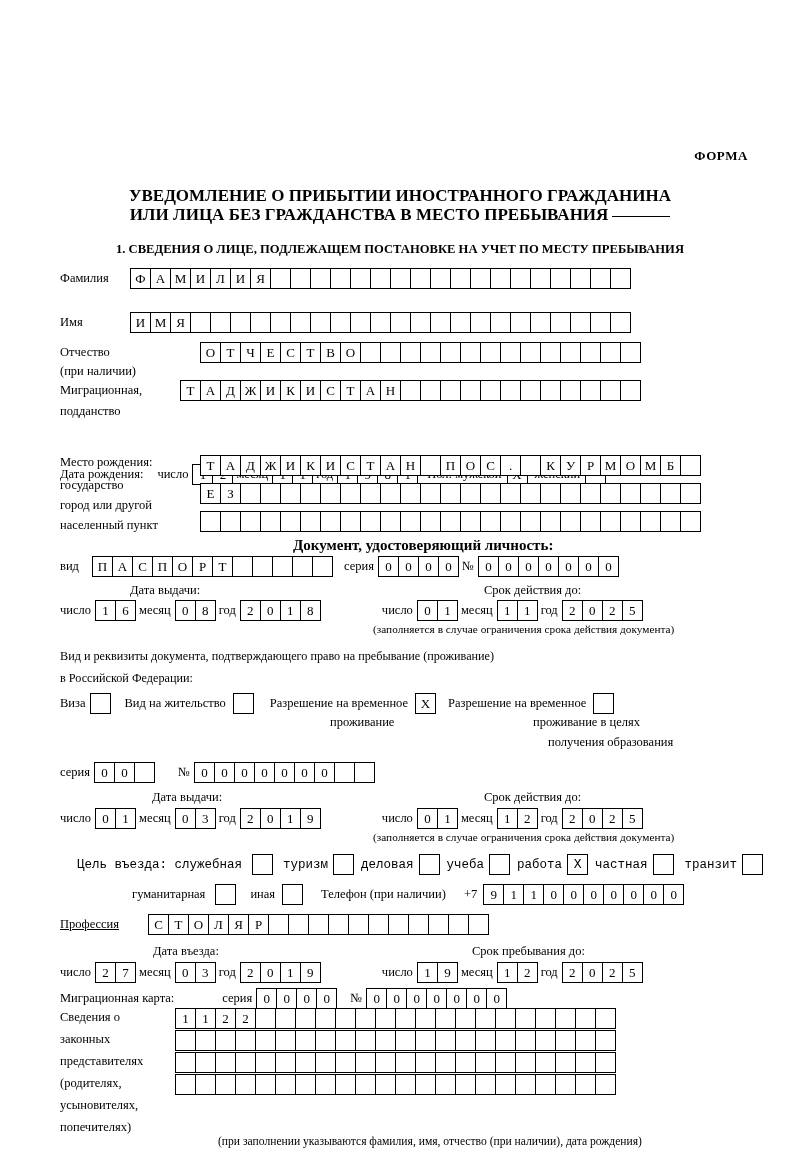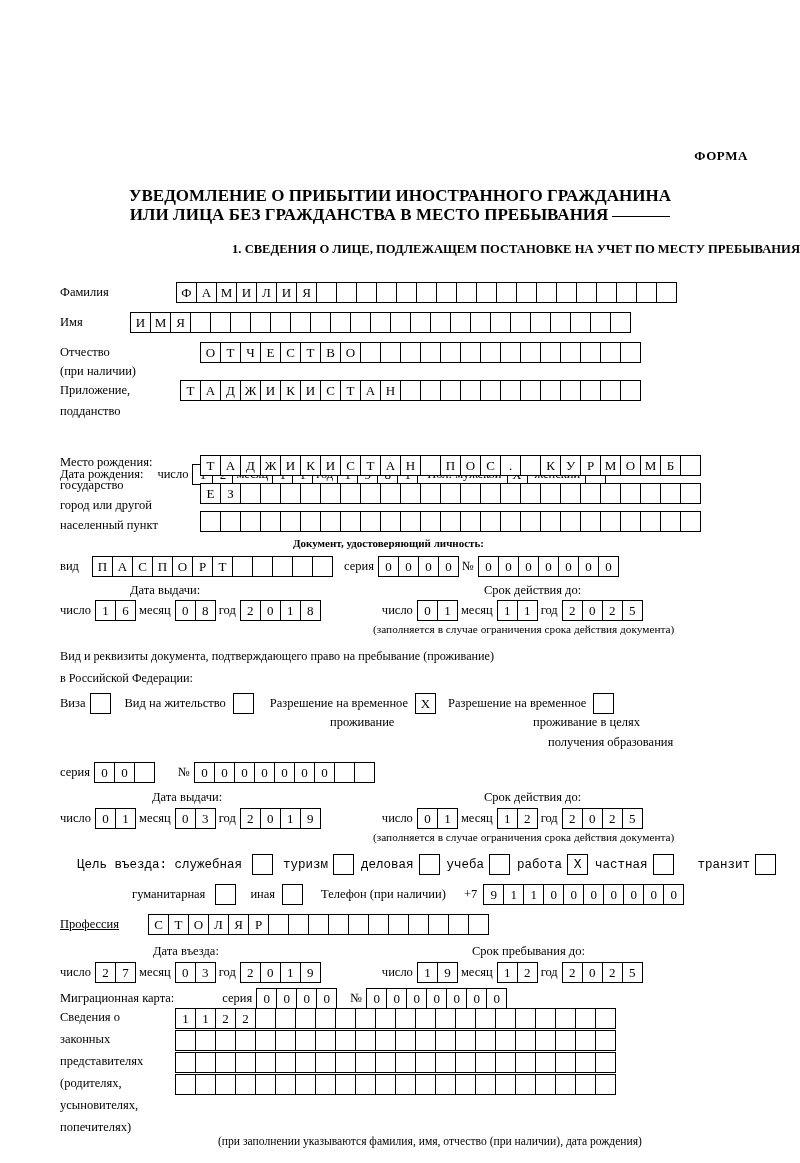--- a/index.html
+++ b/index.html
@@ -57,21 +57,21 @@
     width: 58px;
     border-bottom: 1px solid #000;
     vertical-align: 3px;
     margin-left: 4px;
   }
   .section-title {
     position: absolute;
     top: 242px;
     left: 0;
     width: 800px;
-    text-align: right;
+    text-align: center;
     font-size: 12.6px;
     font-weight: bold;
   }
   
   .row {
     position: absolute;
     display: flex;
     align-items: center;
     font-size: 12.5px;
     white-space: nowrap;
@@ -119,21 +119,21 @@
 
   <div class="doc-title">
     <div>УВЕДОМЛЕНИЕ О ПРИБЫТИИ ИНОСТРАННОГО ГРАЖДАНИНА</div>
     <div>
       <span class="line2">ИЛИ ЛИЦА БЕЗ ГРАЖДАНСТВА В МЕСТО ПРЕБЫВАНИЯ</span><span class="title-underline"></span>
     </div>
   </div>
 
   <div class="section-title">1. СВЕДЕНИЯ О ЛИЦЕ, ПОДЛЕЖАЩЕМ ПОСТАНОВКЕ НА УЧЕТ ПО МЕСТУ ПРЕБЫВАНИЯ</div>
 
-  <div class="row" style="top:282px; left:60px;gap:46px;">
+  <div class="row" style="top:268px; left:60px;">
     <span class="lbl" style="width:70px;">Фамилия</span>
     <span class="boxes" id="surname-boxes">
         <div class="bx">Ф</div>
         <div class="bx">А</div>
         <div class="bx">М</div>
         <div class="bx">И</div>
         <div class="bx">Л</div>
         <div class="bx">И</div>
         <div class="bx">Я</div>
         <div class="bx"></div>
@@ -213,21 +213,21 @@
         <div class="bx"></div>
         <div class="bx"></div>
         <div class="bx"></div>
       </span>
   </div>
   <div class="row" style="top:364px; left:60px;">
     <span class="lbl">(при наличии)</span>
   </div>
 
   <div class="row" style="top:380px; left:60px;">
-    <span class="lbl" style="width:120px;">Приложение,</span>
+    <span class="lbl" style="width:120px;">Миграционная,</span>
     <span class="boxes" id="citizenship-boxes">
         <div class="bx">Т</div>
         <div class="bx">А</div>
         <div class="bx">Д</div>
         <div class="bx">Ж</div>
         <div class="bx">И</div>
         <div class="bx">К</div>
         <div class="bx">И</div>
         <div class="bx">С</div>
         <div class="bx">Т</div>
@@ -370,21 +370,21 @@
         <div class="bx"></div>
         <div class="bx"></div>
         <div class="bx"></div>
       </span>
   </div>
   <div class="row" style="top:518px; left:60px;text-align:right;">
     <span class="lbl">населенный пункт</span>
   </div>
 
   <div class="row" style="top:537px; left:293px;">
-    <span class="lbl bold" style="font-size:11px;">Документ, удостоверяющий личность:</span>
+    <span class="lbl bold" style="font-size:15px;">Документ, удостоверяющий личность:</span>
   </div>
 
   <div class="row" style="top:556px; left:60px;">
     <span class="lbl" style="width:25px;">вид</span>
     <span class="boxes" id="doc-kind" style="margin-left:7px;">
         <div class="bx">П</div>
         <div class="bx">А</div>
         <div class="bx">С</div>
         <div class="bx">П</div>
         <div class="bx">О</div>
@@ -561,21 +561,21 @@
     <span class="lbl" style="margin-left:10px;">туризм</span>
     <span class="sq" style="margin-left:5px;"></span>
     <span class="lbl" style="margin-left:7px;">деловая</span>
     <span class="sq" style="margin-left:5px;"></span>
     <span class="lbl" style="margin-left:7px;text-align:center;">учеба</span>
     <span class="sq" style="margin-left:5px;"></span>
     <span class="lbl" style="margin-left:7px;">работа</span>
     <span class="sq" style="margin-left:5px;">X</span>
     <span class="lbl" style="margin-left:7px;">частная</span>
     <span class="sq" style="margin-left:5px;"></span>
-    <span class="lbl" style="margin-left:24px;">транзит</span>
+    <span class="lbl" style="margin-left:11px;">транзит</span>
     <span class="sq" style="margin-left:5px;"></span>
   </div>
 
   <div class="row" style="top:884px; left:132px;">
     <span class="lbl">гуманитарная</span>
     <span class="sq" style="margin-left:10px;"></span>
     <span class="lbl" style="margin-left:14px;">иная</span>
     <span class="sq" style="margin-left:7px;"></span>
     <span class="lbl" style="margin-left:18px;">Телефон (при наличии)</span>
     <span class="lbl" style="margin-left:18px;">+7</span>

